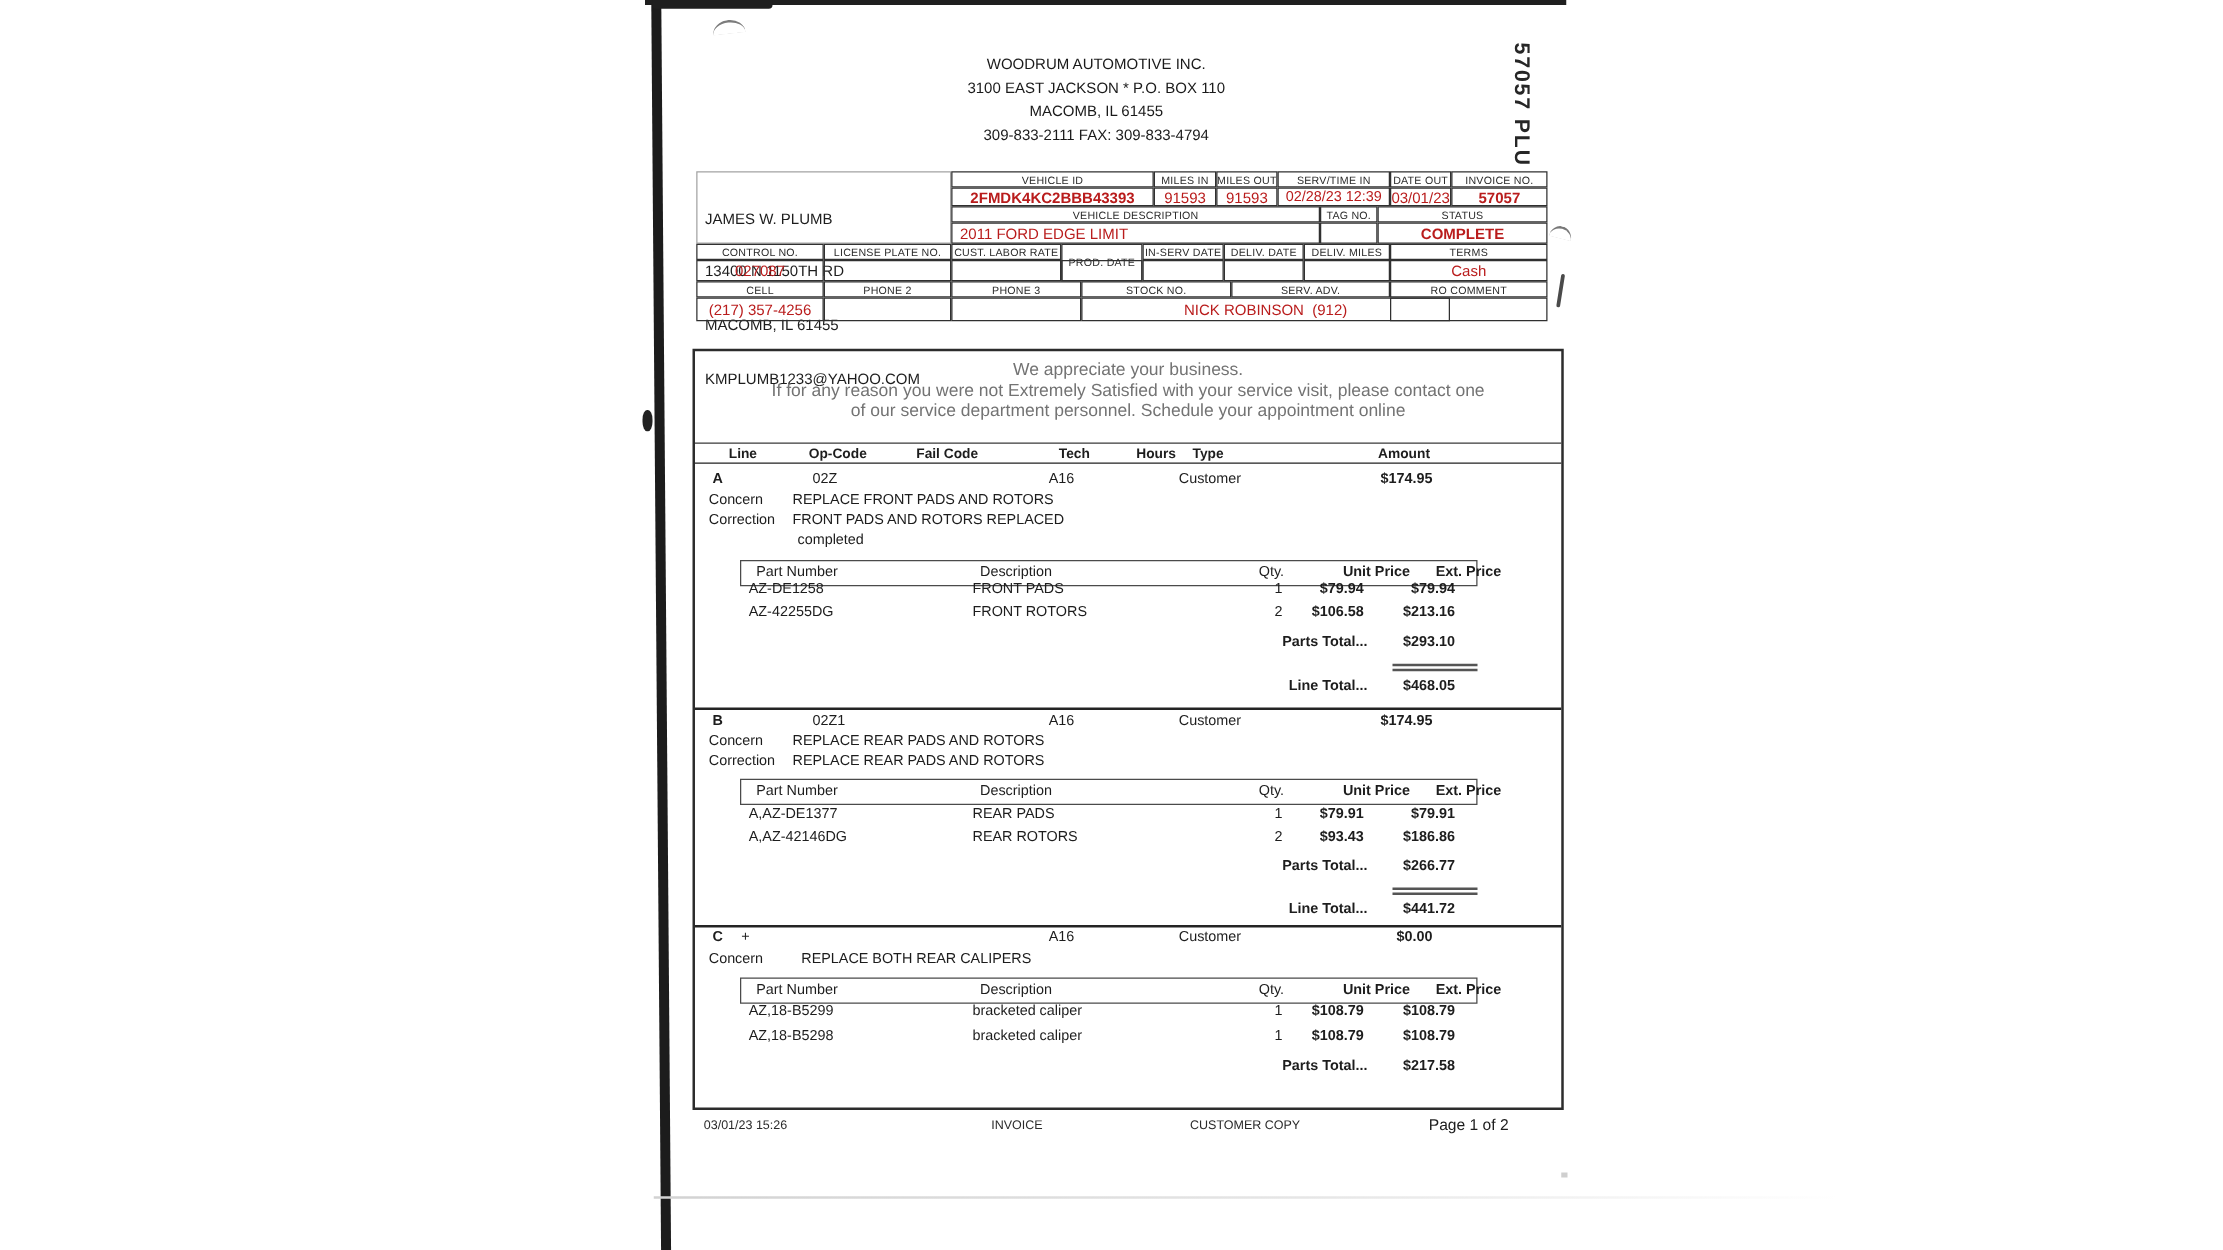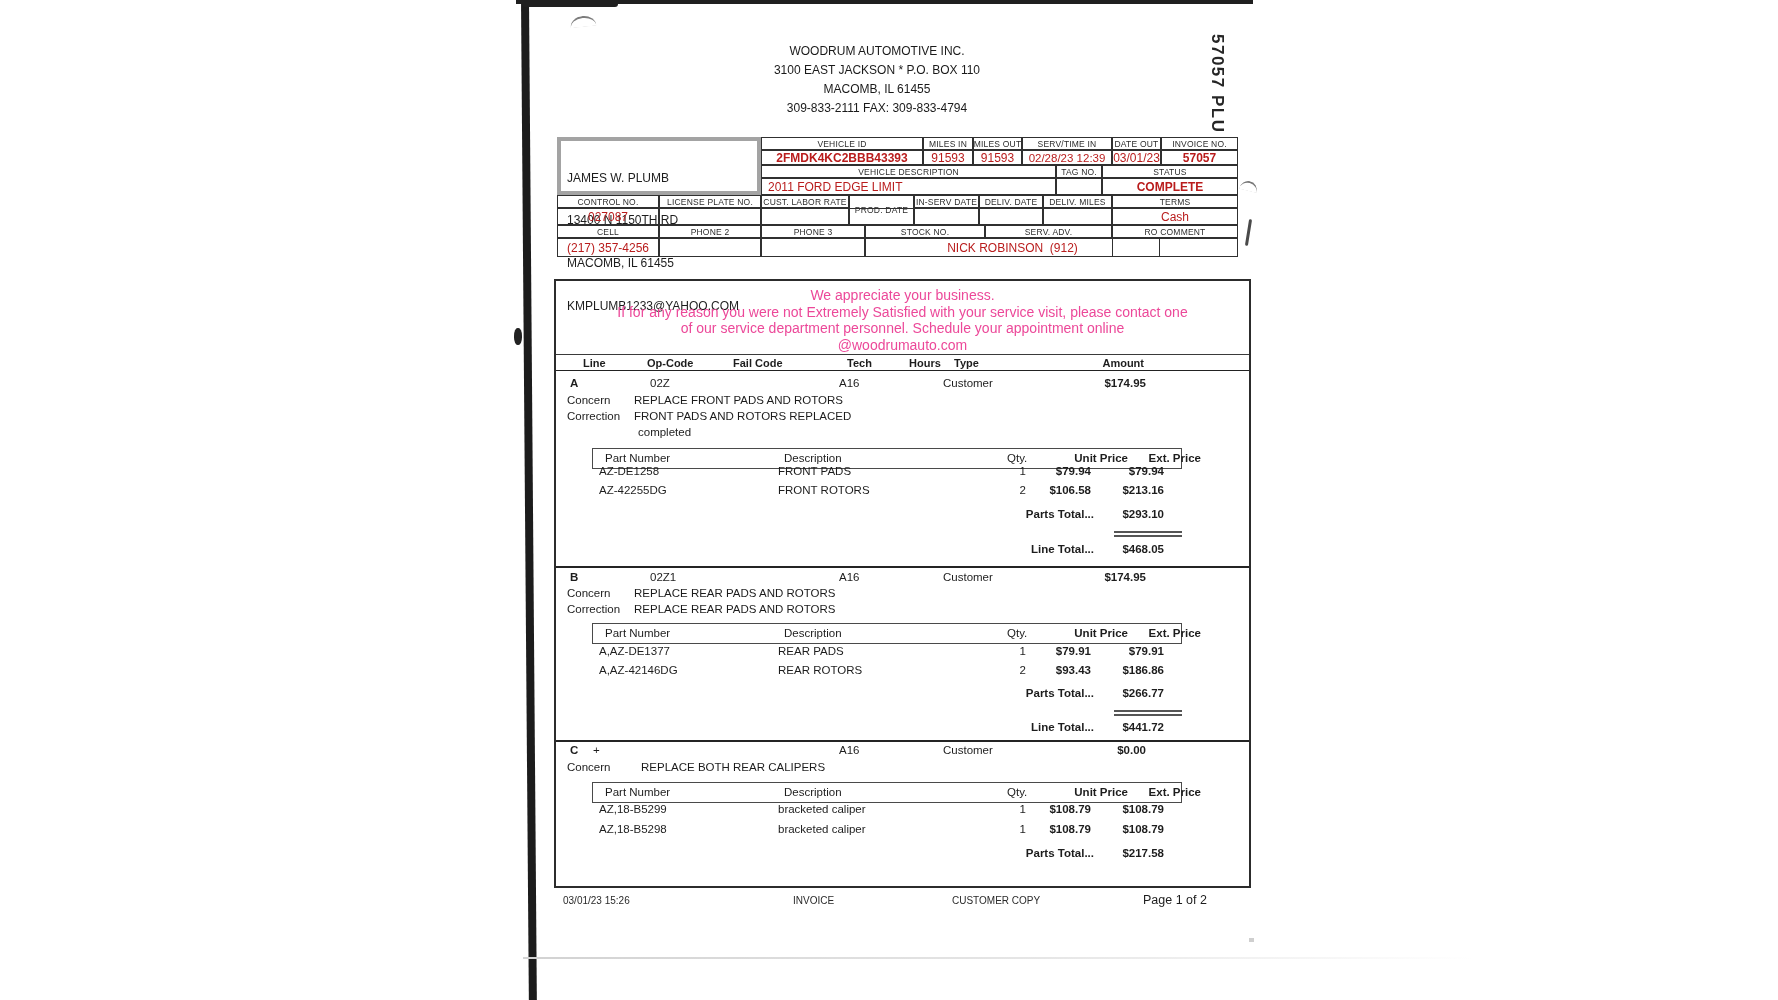--- a/index.html
+++ b/index.html
@@ -29,27 +29,27 @@
         font-size:12px;line-height:19px;color:#1a1a1a;}
   
   .ctable{position:absolute;left:557px;top:137px;width:681px;height:120px;}
   .cell{position:absolute;box-sizing:border-box;border:1px solid #303030;display:flex;
         align-items:center;justify-content:center;overflow:hidden;white-space:pre;}
   .hdr{font-size:8.5px;color:#2b2b2b;letter-spacing:.2px;}
   .val{font-size:12px;color:#b91c1c;}
   .val.sm{font-size:11.5px;}
   .left-al{justify-content:flex-start;padding-left:6px;}
   .bold{font-weight:bold;}
-  .custblock{position:absolute;box-sizing:border-box;border:4px solid #a3a3a3;left:0;top:0;
+  .custblock{position:absolute;box-sizing:border-box;border:1px solid #a3a3a3;left:0;top:0;
         width:204px;height:58px;font-size:12px;line-height:14.3px;padding:1px 0 0 6px;white-space:pre;}
   
   .itembox{position:absolute;left:554px;top:279px;width:697px;height:609px;box-sizing:border-box;
         border:2px solid #2c2c2c;}
   .msg{position:absolute;left:0;top:6px;width:100%;text-align:center;font-size:14px;
-        line-height:16.5px;color:#ec4899;}
+        line-height:16.5px;color:#737373;}
   .cols{position:absolute;left:0;top:73px;width:100%;height:17px;box-sizing:border-box;
         border-top:1.2px solid #3a3a3a;border-bottom:1.6px solid #222;}
   .cols .abs{font-weight:bold;font-size:11px;top:2px;padding-left:13px;}
   .section{position:absolute;left:0;width:100%;box-sizing:border-box;}
   .sec-b,.sec-c{border-top:2px solid #242424;}
   .lrow{font-size:11.5px;}
   .ccl{font-size:11.5px;color:#1c1c1c;}
   .phead{position:absolute;box-sizing:border-box;border:1.2px solid #4a4a4a;left:36px;width:590px;height:21px;}
   .phead .abs{top:3px;font-size:11.5px;}
   .prow span{position:absolute;font-size:11.5px;white-space:pre;}
@@ -148,21 +148,20 @@
     <div class="cell val" style="left:308px;top:101px;width:295px;height:19px">NICK ROBINSON  (912)</div>
     <div class="cell val" style="left:555px;top:101px;width:126px;height:19px"></div>
   </div>
 
   <div class="itembox">
 
     <div class="msg">
       <div>We appreciate your business.</div>
       <div>If for any reason you were not Extremely Satisfied with your service visit, please contact one</div>
       <div>of our service department personnel. Schedule your appointment online</div>
-      <div>@woodrumauto.com</div>
     </div>
 
     <div class="cols">
       <span class="abs" style="left:14px">Line</span>
       <span class="abs" style="left:78px">Op-Code</span>
       <span class="abs" style="left:164px">Fail Code</span>
       <span class="abs" style="left:278px">Tech</span>
       <span class="abs" style="left:340px">Hours</span>
       <span class="abs" style="left:385px">Type</span>
       <span class="abs" style="right:105px">Amount</span>

